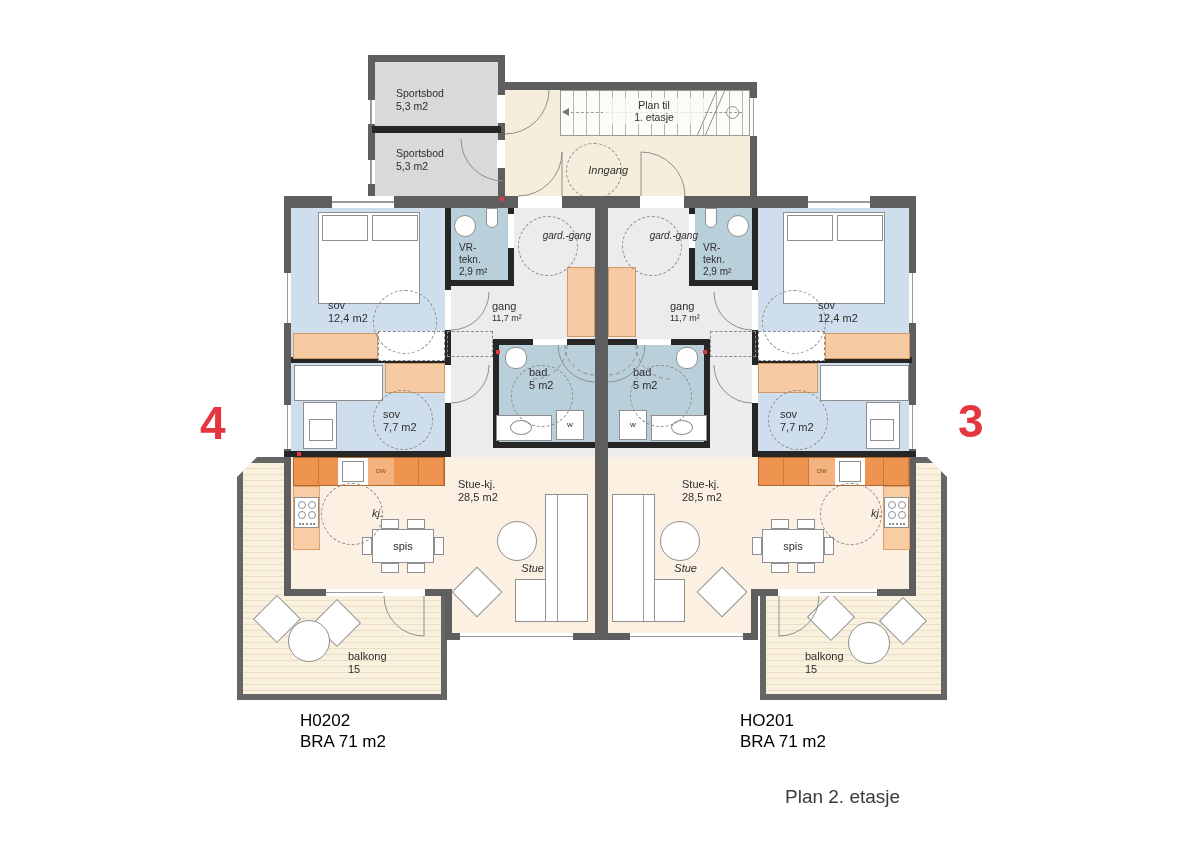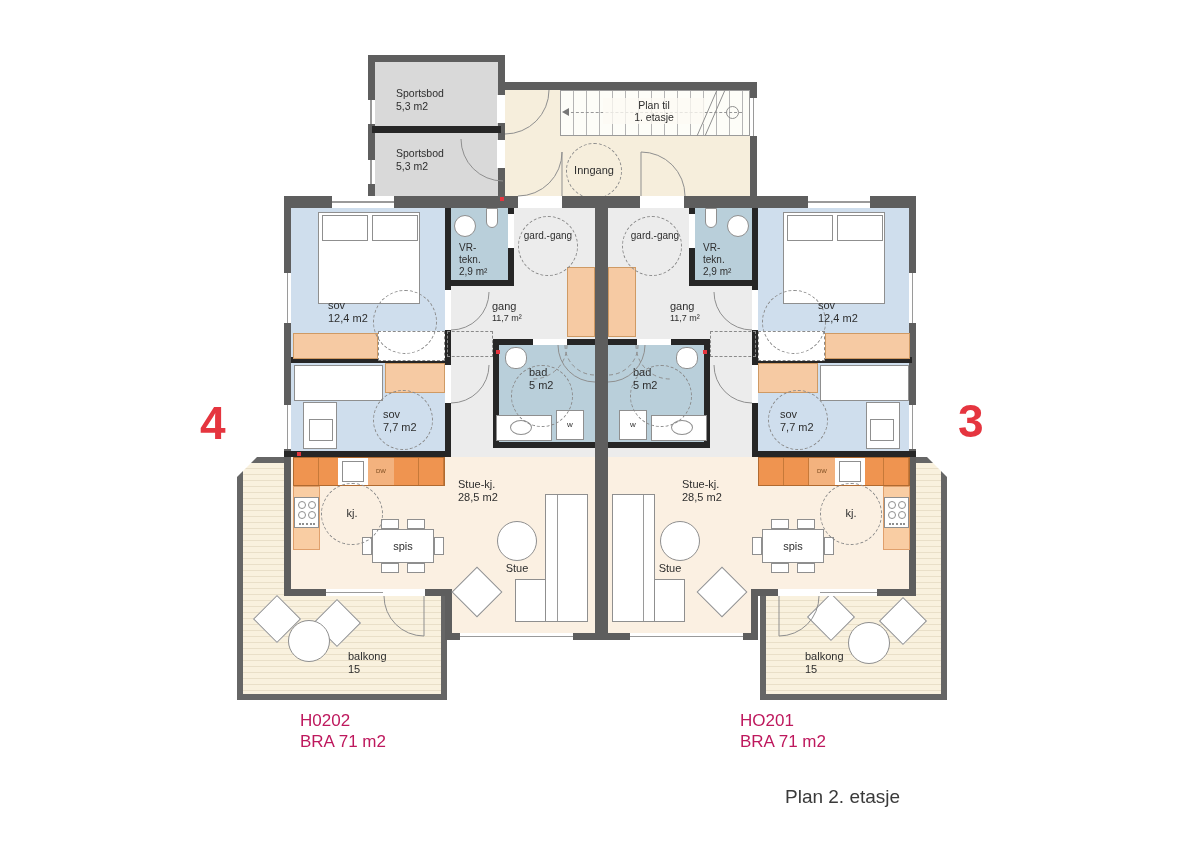--- a/index.html
+++ b/index.html
@@ -12,30 +12,30 @@
   .gap{position:absolute;background:#fff;}
   .winH{position:absolute;background:linear-gradient(#fff 42%,#9a9a9a 42%,#9a9a9a 58%,#fff 58%);}
   .winV{position:absolute;background:linear-gradient(90deg,#fff 42%,#9a9a9a 42%,#9a9a9a 58%,#fff 58%);}
   .furn{position:absolute;background:#fff;border:1px solid #8f8f8f;box-sizing:border-box;}
   .nofill{background:transparent;}
   .dashc{position:absolute;border:1px dashed #8a8a8a;border-radius:50%;box-sizing:border-box;}
   .dashr{position:absolute;border:1px dashed #8a8a8a;box-sizing:border-box;background:#fff;}
   .closet{position:absolute;background:#f6caa3;border:1px solid #cf9a64;box-sizing:border-box;}
   .lbl{position:absolute;font-size:11px;line-height:1.2;white-space:nowrap;color:#2e2e2e;}
   .sub{font-size:9px;}
-  .ctr{text-align:center;}
+  .ctr{text-align:right;font-style:italic;}
   .diamond{position:absolute;width:34px;height:34px;background:#fff;border:1px solid #8f8f8f;
            transform:rotate(45deg);box-sizing:border-box;}
   .circle{border-radius:50%;}
   .balcony{position:absolute;background:repeating-linear-gradient(180deg,#f9f1de 0 5px,#e9dfc8 5px 6px);
            border:6px solid #666;box-sizing:border-box;}
   .burner{position:absolute;width:8px;height:8px;border:1px solid #8f8f8f;border-radius:50%;background:#fff;box-sizing:border-box;}
   .reddot{position:absolute;width:4px;height:4px;background:#e5353f;}
   .marker{position:absolute;font-size:46px;font-weight:bold;color:#e5353f;line-height:1;}
-  .unit-id{position:absolute;font-size:17px;line-height:21px;color:#be185d;}
+  .unit-id{position:absolute;font-size:17px;line-height:21px;color:#000000;}
   .plan-title{position:absolute;font-size:19px;color:#3a3a3a;}
   .stair{position:absolute;background:repeating-linear-gradient(90deg,#fdfdf8 0 12px,#b5b5b5 12px 13px);
          border:1px solid #9a9a9a;box-sizing:border-box;}
   .stair-lbl{position:absolute;font-size:10.5px;text-align:center;background:rgba(252,250,244,.78);padding:1px 3px;}
   .dashline{position:absolute;border-top:1px dashed #999;}
   .tri-left{position:absolute;width:0;height:0;border-top:4px solid transparent;border-bottom:4px solid transparent;border-right:7px solid #777;}
   svg.overlay{position:absolute;left:0;top:0;pointer-events:none;}
 </style>
 </head>
 <body>

